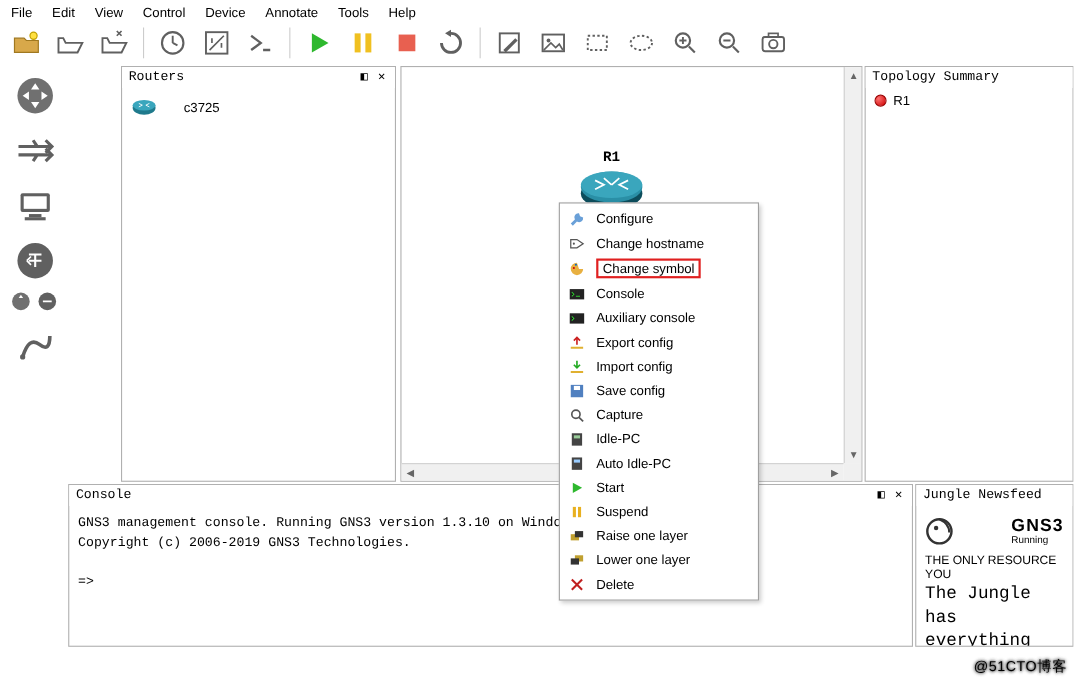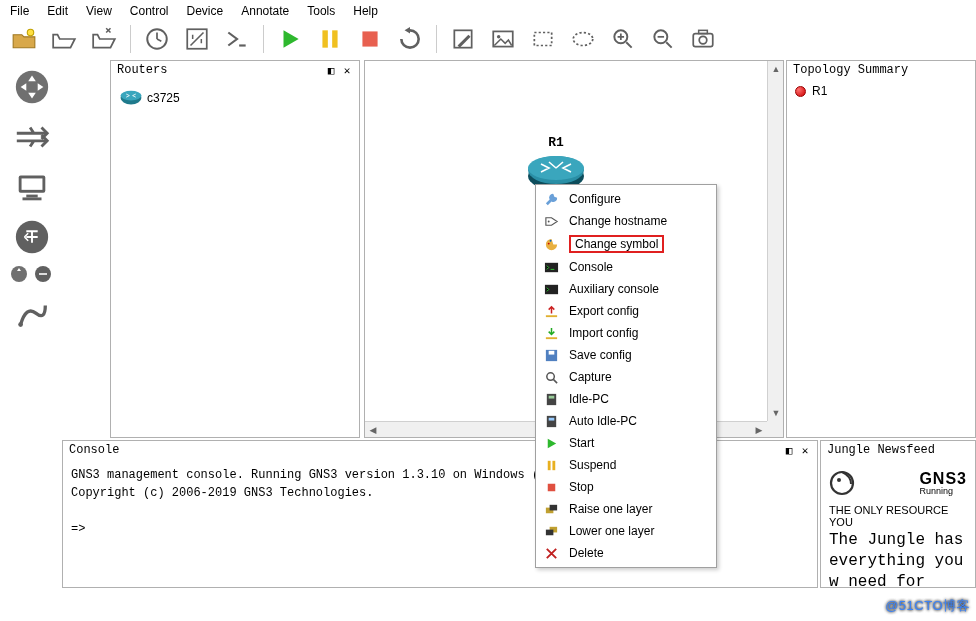--- a/index.html
+++ b/index.html
@@ -20,58 +20,58 @@
   .lt-small svg { width: 20px; height: 20px; }
 
   .panel { border: 1px solid #b0b0b0; background: #fff; position: relative; }
   .panel-title { font-family: "Courier New", monospace; font-size: 12px; padding: 2px 6px; display: flex; align-items: center; justify-content: space-between; background: #fff; border-bottom: 1px solid transparent; }
   .panel-ctrls { display: flex; gap: 4px; font-size: 11px; }
   .panel-ctrls span { width: 12px; text-align: center; cursor: default; }
 
   .routers-panel { width: 250px; height: 378px; margin-right: 2px; margin-left: 48px; }
   .routers-panel .panel-title { background: #fff; }
   .routers-list { padding: 6px; }
-  .list-item { display: flex; align-items: center; gap: 4px; padding: 2px 2px; }
+  .list-item { display: flex; align-items: center; gap: 24px; padding: 2px 2px; }
   .router-icon { width: 24px; height: 20px; }
   .canvas-panel { flex: 1; margin: 0 2px; position: relative; }
   .canvas-inner { position: absolute; inset: 0; overflow: hidden; }
   .device-node { position: absolute; text-align: center; }
   .device-label { font-family: "Courier New", monospace; font-weight: bold; font-size: 13px; }
   .router-big { width: 62px; height: 42px; display: block; margin: 0 auto; }
   .vscroll { position: absolute; right: 0; top: 0; bottom: 16px; width: 16px; background: #f0f0f0; border-left: 1px solid #d0d0d0; }
   .hscroll { position: absolute; left: 0; right: 16px; bottom: 0; height: 16px; background: #f0f0f0; border-top: 1px solid #d0d0d0; }
   .scroll-corner { position: absolute; right: 0; bottom: 0; width: 16px; height: 16px; background: #f0f0f0; }
   .arrow { position: absolute; width: 16px; height: 16px; display: flex; align-items: center; justify-content: center; font-size: 9px; color: #666; }
   .vscroll .arrow.up { top: 0; } .vscroll .arrow.down { bottom: 0; }
   .hscroll .arrow.left { left: 0; } .hscroll .arrow.right { right: 0; }
 
   .topology-panel { width: 190px; height: 378px; }
   .topo-item { display: flex; align-items: center; gap: 6px; padding: 4px 8px; }
   .status-dot { width: 11px; height: 11px; border-radius: 50%; background: radial-gradient(circle at 30% 30%, #ff7070, #cc0000); border: 1px solid #900; }
 
   .lower { display: flex; margin-top: 2px; }
   .console-panel { flex: 1; height: 148px; margin-left: 62px; margin-right: 2px; }
   .console-body { font-family: "Courier New", monospace; font-size: 12px; padding: 6px 8px; line-height: 1.5; }
-  .newsfeed-panel { width: 156px; height: 148px; position: relative; overflow: hidden; }
+  .newsfeed-panel { width: 144px; height: 148px; position: relative; overflow: hidden; }
   .news-body { padding: 10px 8px 6px 8px; font-size: 11px; }
   .news-logo { display: flex; align-items: center; gap: 6px; margin-bottom: 8px; justify-content: space-between; }
   .news-logo svg { width: 26px; height: 26px; }
   .news-logo-text { line-height: 1; }
   .news-logo-text .big { font-size: 16px; font-weight: bold; letter-spacing: 1px; }
   .news-logo-text .small { font-size: 9px; }
   .news-head { font-weight: normal; font-size: 11px; margin-bottom: 2px; }
   .news-text { font-size: 16px; line-height: 1.3; font-family: Liberation Mono, monospace; }
 
-  .context-menu { position: absolute; left: 535px; top: 184px; width: 182px; background: #fff; border: 1px solid #a0a0a0; box-shadow: 2px 2px 4px rgba(0,0,0,.2); padding: 3px 3px; z-index: 100; }
+  .context-menu { position: absolute; left: 508px; top: 184px; width: 182px; background: #fff; border: 1px solid #a0a0a0; box-shadow: 2px 2px 4px rgba(0,0,0,.2); padding: 3px 3px; z-index: 100; }
   .cm-item { display: flex; align-items: center; gap: 10px; padding: 3px 6px 3px 4px; font-size: 12px; }
   .cm-icon { width: 16px; height: 16px; display: flex; align-items: center; justify-content: center; }
   .cm-icon svg { width: 15px; height: 15px; }
   .cm-highlight .cm-label { border: 2px solid #e02020; padding: 0 4px; }
 
-  .watermark { position: absolute; right: 6px; bottom: 6px; font-size: 13px; color: #3b82f6; text-shadow: 0 0 3px rgba(0,0,0,.8),0 0 3px rgba(0,0,0,.8); font-weight: 500; letter-spacing: 0.5px; pointer-events: none; }
+  .watermark { position: absolute; right: 6px; bottom: 6px; font-size: 13px; color: #000000; text-shadow: 0 0 3px rgba(0,0,0,.8),0 0 3px rgba(0,0,0,.8); font-weight: 500; letter-spacing: 0.5px; pointer-events: none; }
 </style>
 </head>
 <body>
 
 <div class="menubar">
   <span>File</span>
   <span>Edit</span>
   <span>View</span>
   <span>Control</span>
   <span>Device</span>
@@ -441,28 +441,20 @@
         <svg viewBox="0 0 16 16">
           <rect x="4" y="3" width="3" height="10" fill="#e8b020"></rect>
           <rect x="9" y="3" width="3" height="10" fill="#e8b020"></rect>
         </svg>
       </span>
       <span class="cm-label">Suspend</span>
     </div>
   <div class="cm-item">
       <span class="cm-icon">
         <svg viewBox="0 0 16 16">
-          <rect x="4" y="4" width="8" height="8" fill="#e05040"></rect>
-        </svg>
-      </span>
-      <span class="cm-label">Stop</span>
-    </div>
-  <div class="cm-item">
-      <span class="cm-icon">
-        <svg viewBox="0 0 16 16">
           <rect x="2" y="6" width="8" height="6" fill="#c0a030"></rect>
           <rect x="6" y="3" width="8" height="6" fill="#333"></rect>
         </svg>
       </span>
       <span class="cm-label">Raise one layer</span>
     </div>
   <div class="cm-item">
       <span class="cm-icon">
         <svg viewBox="0 0 16 16">
           <rect x="6" y="3" width="8" height="6" fill="#c0a030"></rect>

